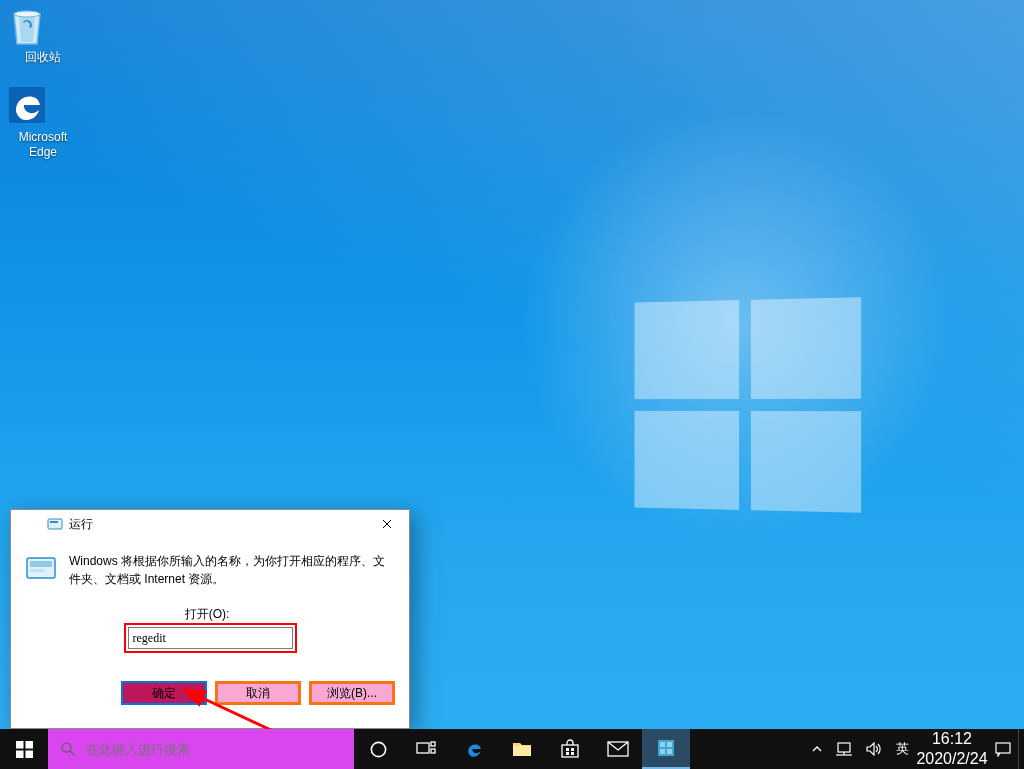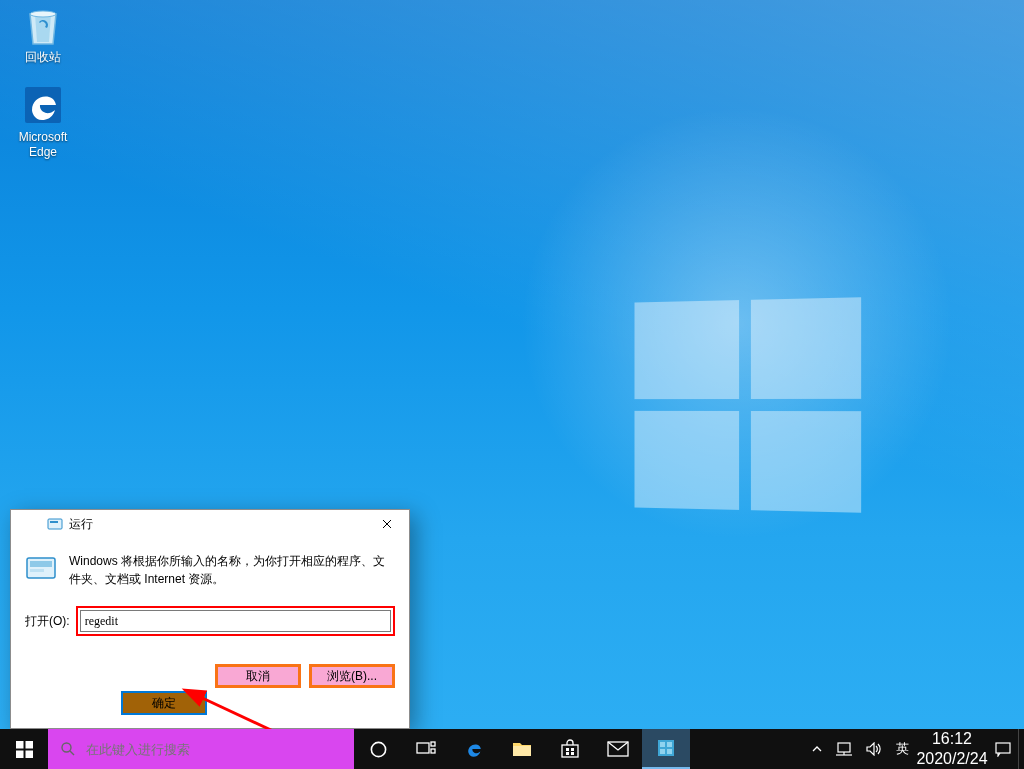--- a/index.html
+++ b/index.html
@@ -18,46 +18,46 @@
     position: absolute;
     left: 630px; top: 300px; width: 230px; height: 210px;
     display: grid; grid-template-columns: 1fr 1fr; grid-template-rows: 1fr 1fr; gap: 12px;
     transform: perspective(800px) rotateY(-10deg);
     opacity: 0.55;
   }
   .win-logo div { background: rgba(255,255,255,0.75); }
 
   
   .desktop-icons { position: absolute; left: 6px; top: 4px; width: 80px; }
-  .di { width: 74px; display:flex; flex-direction:column; align-items:center; margin-bottom: 20px; cursor:pointer; }
+  .di { width: 74px; display:flex; flex-direction:column; margin-bottom: 20px; cursor:pointer; }
   .di .ic { width: 42px; height: 42px; margin-bottom: 4px; }
   .di .lbl { color:#fff; font-size:12px; text-align:center; text-shadow:0 1px 2px rgba(0,0,0,.6); line-height:1.2; }
 
   
   .run-dialog {
     position: absolute; left: 10px; top: 509px; width: 400px; height: 220px;
     background: #fff; border: 1px solid #8c8c8c;
     box-shadow: 6px 6px 22px rgba(0,0,0,.35);
     font-size: 12px; color:#000;
   }
   .run-title { height: 28px; display:flex; align-items:center;margin-left:28px; }
   .run-title .ticon { width: 16px; height: 16px; margin: 0 6px 0 8px; }
   .run-title .ttext { flex:0 0 auto; font-size:12px; }
   .run-title .spacer { flex:1; }
   .run-close { width: 44px; height: 28px; display:flex; align-items:center; justify-content:center; cursor:pointer; }
   .run-body { padding: 14px 14px 6px 14px; display:flex; }
   .run-body .bicon { width:32px; height:32px; margin-right:12px; flex:0 0 auto; }
   .run-body .desc { font-size:12px; line-height:1.5; }
-  .run-open { display:flex; align-items:center; padding: 12px 14px 4px 14px; }
+  .run-open { display:flex; align-items:center; padding: 12px 14px 4px 14px; flex-direction: column; }
   .run-open label { font-size:12px; margin-right:6px; white-space:nowrap; }
   .run-open .combo-wrap { flex:1; border:2px solid #ff0000; padding:2px; }
   .run-open .combo { width:100%; height:22px; border:1px solid #7a7a7a; font-size:12px; padding:0 4px;font-family:Liberation Serif, serif; }
   .run-buttons { display:flex; justify-content:flex-end; gap:8px; padding: 24px 14px 12px 14px; }
   .run-buttons button { width:86px; height:24px; font-size:12px; background:#f9a8d4; border:3px solid #f97316; cursor:pointer; }
-  .run-buttons button.default { border:2px solid #0078d7; background:#a16207;margin-top:27px; }
+  .run-buttons button.default { border:2px solid #0078d7; background:#be185d; }
 
   
   .arrow { position:absolute; left:118px; top:678px; pointer-events:none; }
 
   
   .taskbar {
     position:absolute; left:0; right:0; bottom:0; height:40px;
     background:#101010; display:flex; align-items:stretch; color:#fff; font-size:12px;
   }
   .tb-btn { width:48px; display:flex; align-items:center; justify-content:center; cursor:pointer; }

